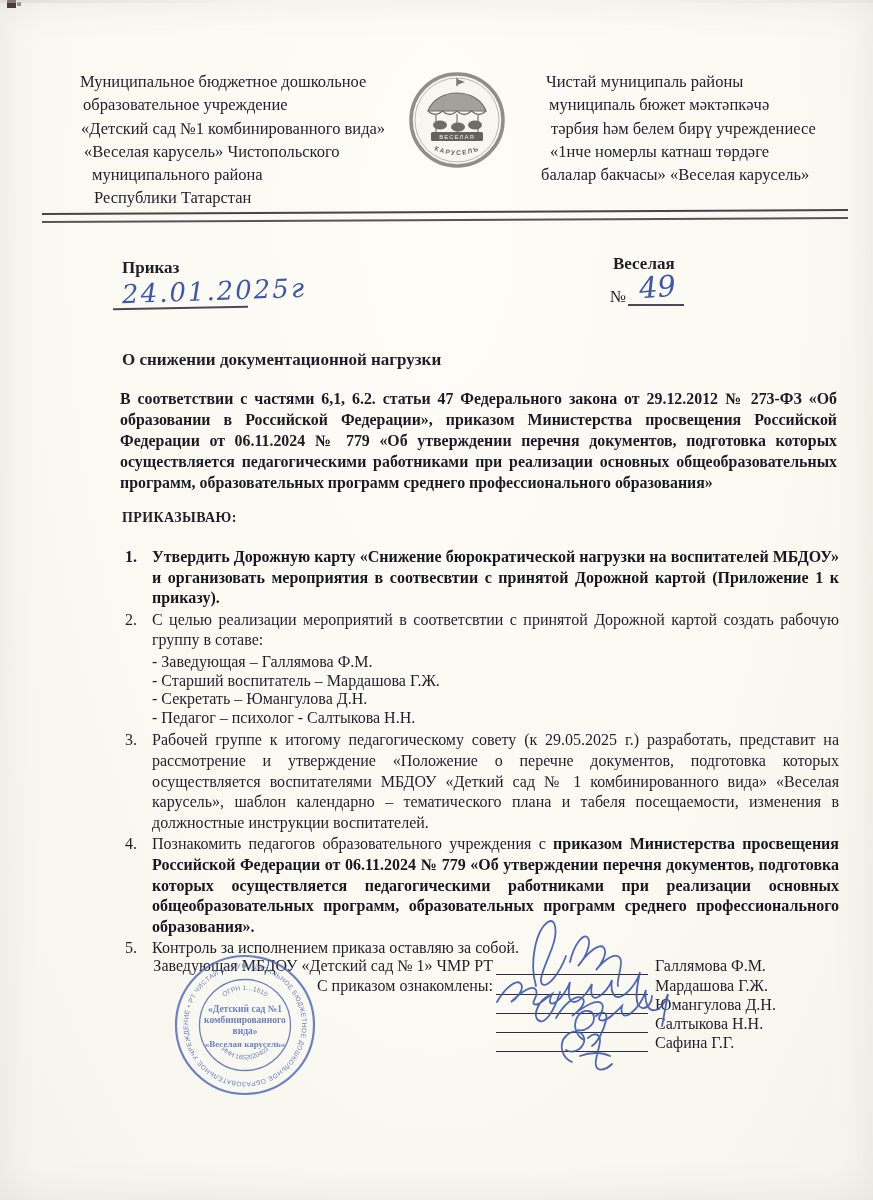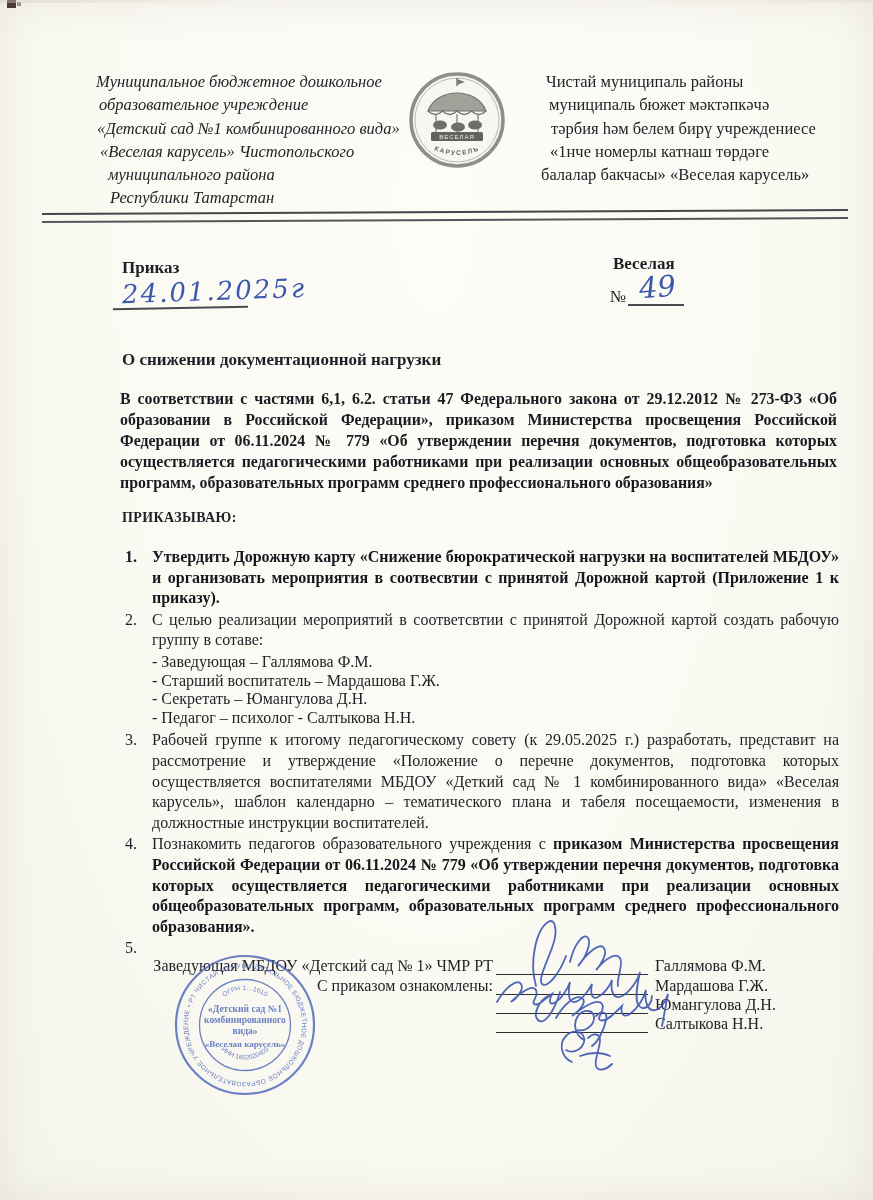--- a/index.html
+++ b/index.html
@@ -44,21 +44,21 @@
 </style>
 </head>
 <body>
 
 <div class="page">
 
   <div class="speck" style="left:7px;top:0;width:9px;height:8px;background:#4a3a38;"></div>
   <div class="speck" style="left:17px;top:2px;width:4px;height:4px;background:#9b8d88;"></div>
   <div class="speck" style="left:0;top:0;width:873px;height:3px;opacity:.45;background:linear-gradient(90deg,#cfccc2,rgba(0,0,0,0) 28%,rgba(0,0,0,0) 72%,#dedbd1);"></div>
 
-  <div class="abs org" style="left:96px;top:70px;width:350px;font-style:italic;">
+  <div class="abs org" style="left:80px;top:70px;width:350px;">
     <div>Муниципальное бюджетное дошкольное</div>
     <div style="padding-left:3px;">образовательное учреждение</div>
     <div style="padding-left:1px;">«Детский сад №1 комбинированного вида»</div>
     <div style="padding-left:4px;">«Веселая карусель» Чистопольского</div>
     <div style="padding-left:12px;">муниципального района</div>
     <div style="padding-left:14px;">Республики Татарстан</div>
   </div>
 
   <div class="abs" style="left:407px;top:70px;width:100px;height:100px;">
     <svg width="100" height="100" viewBox="0 0 100 100">
@@ -127,21 +127,21 @@
         <div>- Педагог – психолог - Салтыкова Н.Н.</div>
       </div>
     </div>
     <div class="item">
       <span class="num">3.</span><span>Рабочей группе к итогому педагогическому совету (к 29.05.2025 г.) разработать, представит на рассмотрение и утверждение «Положение о перечне документов, подготовка которых осуществляется воспитателями МБДОУ «Деткий сад № 1 комбинированного вида» «Веселая карусель», шаблон календарно – тематического плана и табеля посещаемости, изменения в должностные инструкции воспитателей.</span>
     </div>
     <div class="item">
       <span class="num">4.</span><span>Познакомить педагогов образовательного учреждения с </span><span class="b">приказом Министерства просвещения Российской Федерации от 06.11.2024 № 779 «Об утверждении перечня документов, подготовка которых осуществляется педагогическими работниками при реализации основных общеобразовательных программ, образовательных программ среднего профессионального образования».</span>
     </div>
     <div class="item">
-      <span class="num">5.</span>
+      <span class="num">5.</span><span>Контроль за исполнением приказа оставляю за собой.</span>
     </div>
   </div>
 
   <div class="abs signs">
     <div class="srow">
       <div class="slabel">Заведующая МБДОУ «Детский сад № 1» ЧМР РТ</div>
       <div class="sline"></div>
       <div class="sname">Галлямова Ф.М.</div>
     </div>
     <div class="srow">
@@ -151,20 +151,25 @@
     </div>
     <div class="srow">
       <div class="slabel"></div>
       <div class="sline"></div>
       <div class="sname">Юмангулова Д.Н.</div>
     </div>
     <div class="srow">
       <div class="slabel"></div>
       <div class="sline"></div>
       <div class="sname">Салтыкова Н.Н.</div>
+    </div>
+    <div class="srow">
+      <div class="slabel"></div>
+      <div class="sline"></div>
+      <div class="sname">Сафина Г.Г.</div>
     </div>
   </div>
 
   <div class="abs" style="left:173px;top:953px;width:144px;height:144px;opacity:.8;">
     <svg width="144" height="144" viewBox="0 0 144 144">
       <g fill="none" stroke="#4a63b8">
         <circle cx="72" cy="72" r="69" stroke-width="2.2"></circle>
         <circle cx="72" cy="72" r="45.5" stroke-width="1.3"></circle>
       </g>
       <defs>

